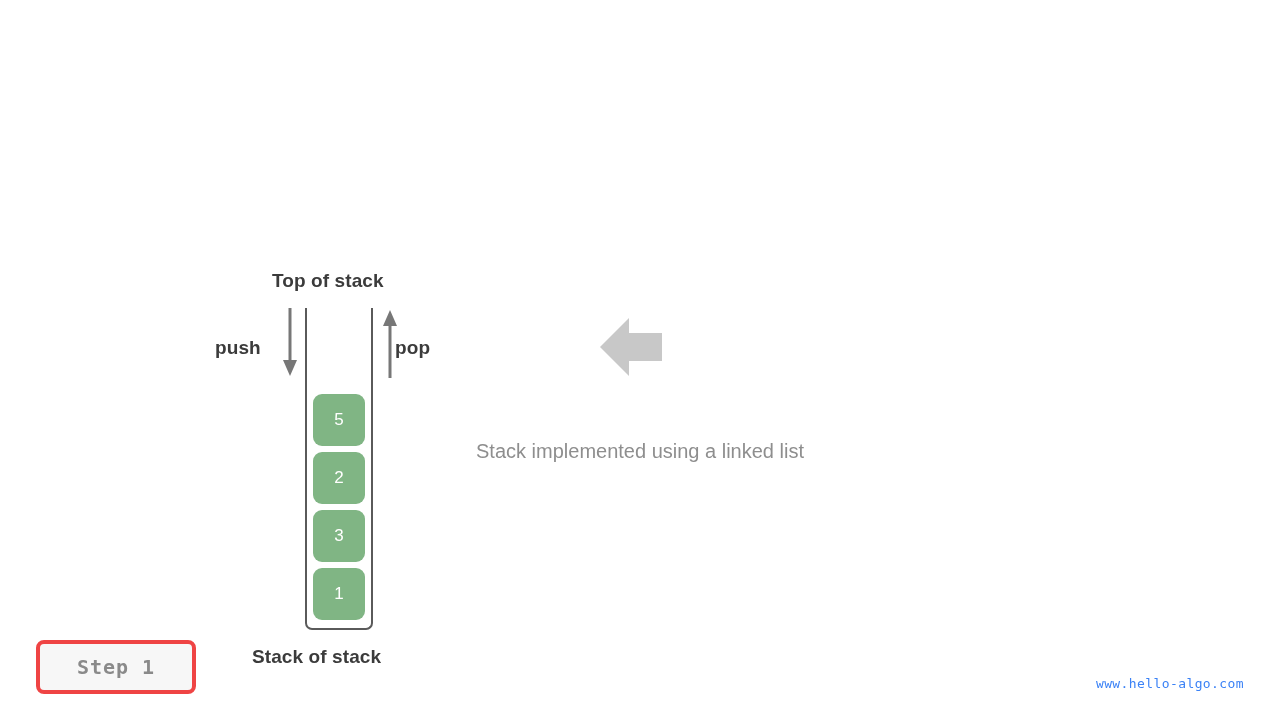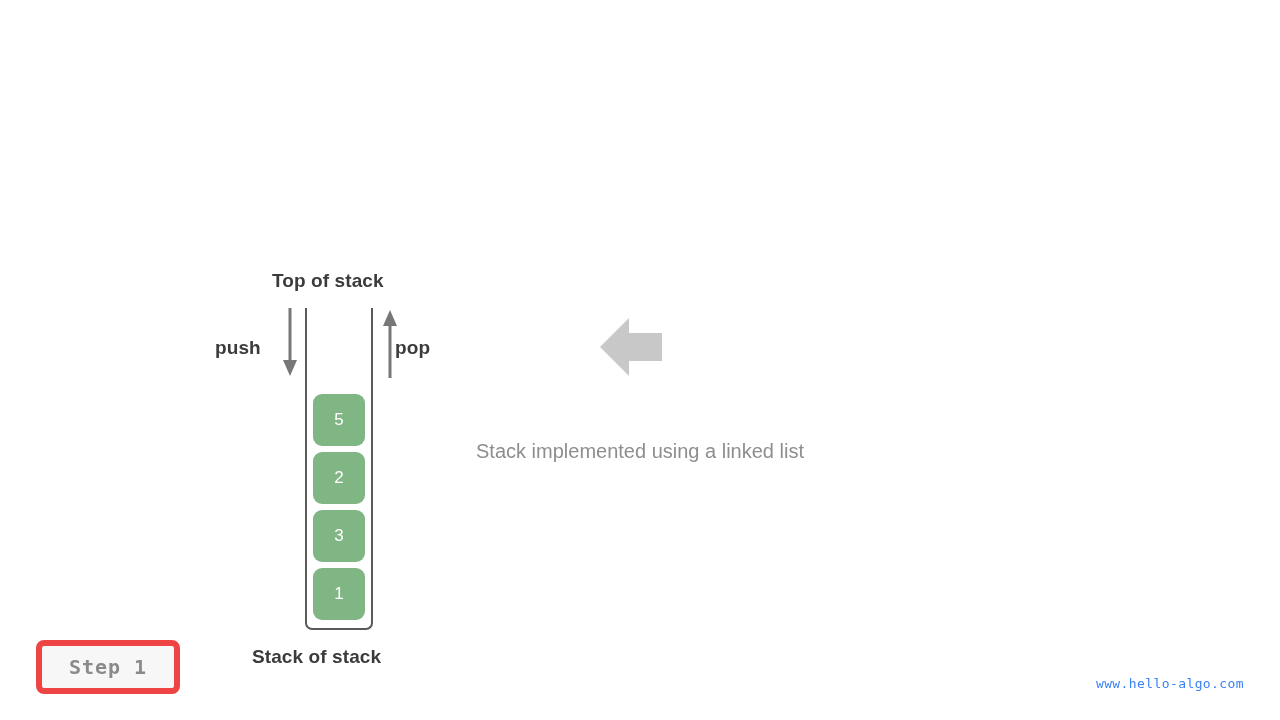--- a/index.html
+++ b/index.html
@@ -115,23 +115,23 @@
     position: absolute;
     left: 640px; top: 0;
     width: 640px; height: 720px;
   }
 
   
   #step-badge {
     position: absolute;
     left: 36px;
     top: 640px;
-    width: 144px;
+    width: 160px;
     height: 54px;
-    border: 6px solid #ef4444;
+    border: 4px solid #ef4444;
     border-radius: 8px;
     background: #f7f7f7;
     display: flex;
     align-items: center;
     justify-content: center;
     font-family: "DejaVu Sans Mono", monospace;
     font-size: 20px;
     font-weight: bold;
     color: #8a8a8a;
     letter-spacing: 1px;

